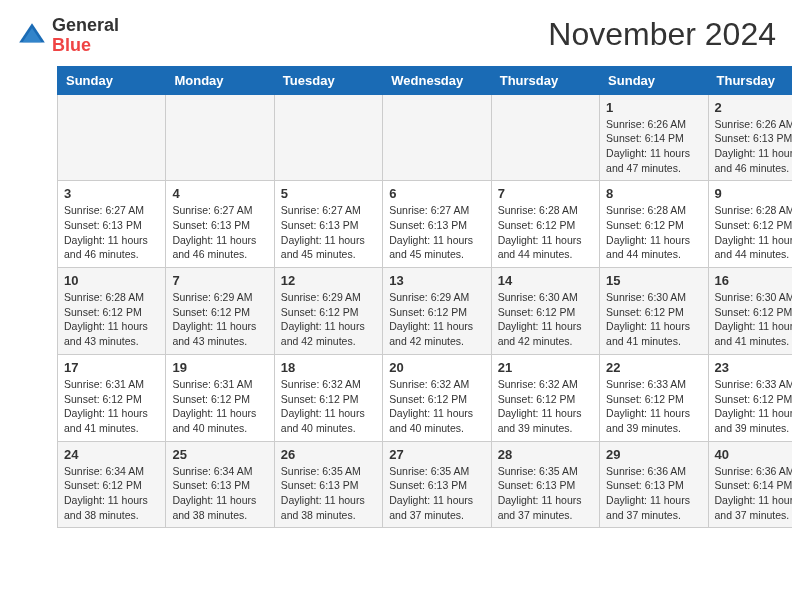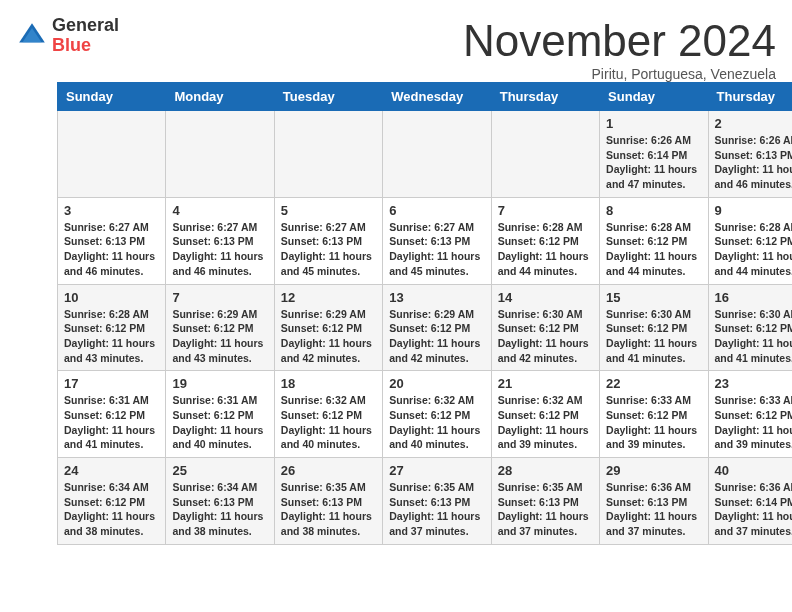--- a/index.html
+++ b/index.html
@@ -7,20 +7,21 @@
       font-family: Arial, sans-serif;
       background: #fff;
       width: 792px;
       min-height: 612px;
       padding: 16px;
     }
     .header {
       display: flex;
       align-items: flex-start;
       justify-content: space-between;
+      margin-bottom: 10px;
     }
     .logo {
       display: flex;
       align-items: center;
       gap: 4px;
     }
     .logo-text {
       font-size: 18px;
       font-weight: bold;
       line-height: 1.1;
@@ -28,21 +29,21 @@
     .logo-text .general { color: #333; }
     .logo-text .blue { color: #ef4444; }
     .logo-icon {
       width: 32px;
       height: 32px;
     }
     .title-block {
       text-align: right;
     }
     .month-title {
-      font-size: 44px;
+      font-size: 32px;
       font-weight: normal;
       color: #333;
     }
     .location {
       font-size: 14px;
       color: #555;
     }
     .calendar {
       width: 100%;
       border-collapse: collapse;
@@ -76,21 +77,20 @@
     .day-number {
       font-size: 13px;
       font-weight: bold;
       display: block;
       margin-bottom: 2px;
     }
     .day-info {
       font-size: 10.5px;
       line-height: 1.4;
       color: #333;
-      font-weight: bold;
     }
     .empty-cell {
       background: #f5f5f5 !important;
     }
   </style>
 </head>
 <body>
 
 <div class="header">
   <div class="logo">
@@ -98,21 +98,20 @@
       <polygon points="20,4 36,28 4,28" fill="#1a6bb5"></polygon>
       <polygon points="20,10 32,28 8,28" fill="#4a9de0" opacity="0.5"></polygon>
     </svg>
     <div class="logo-text">
       <span class="general">General</span><br>
       <span class="blue">Blue</span>
     </div>
   </div>
   <div class="title-block">
     <div class="month-title">November 2024</div>
-    <div class="location">Piritu, Portuguesa, Venezuela</div>
   </div>
 </div>
 
 <table class="calendar">
   <thead>
     <tr>
       <th>Sunday</th>
       <th>Monday</th>
       <th>Tuesday</th>
       <th>Wednesday</th>

